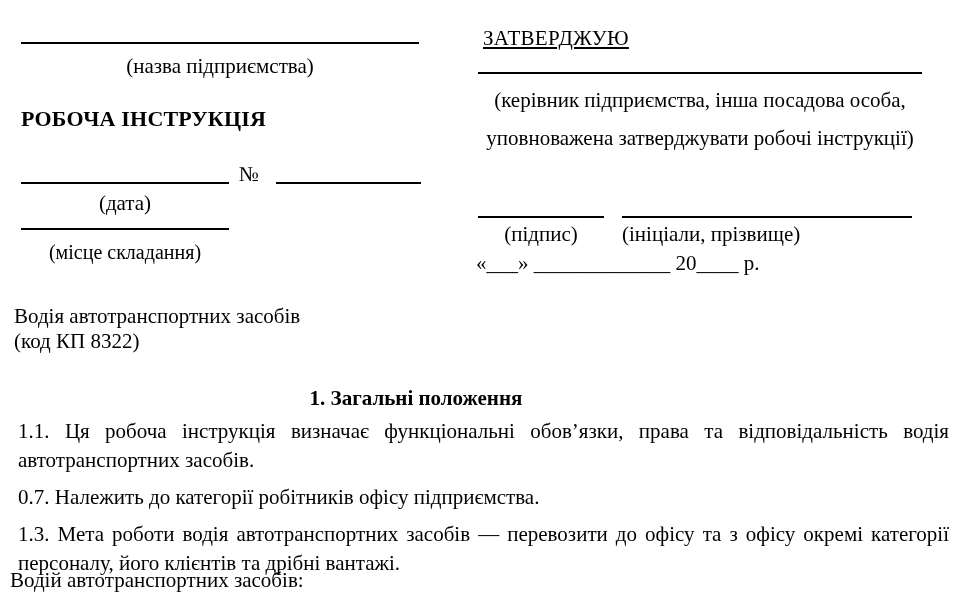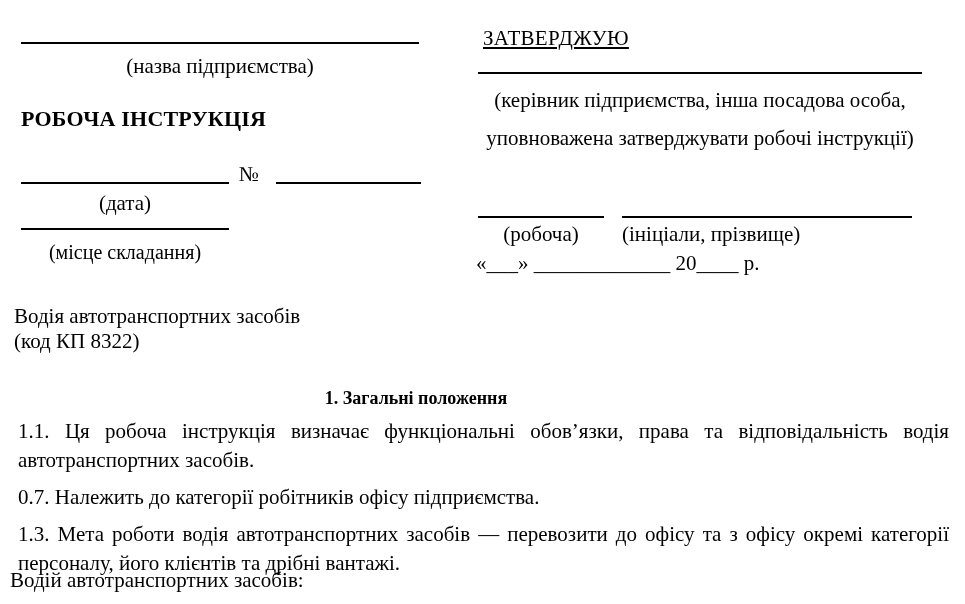--- a/index.html
+++ b/index.html
@@ -204,21 +204,21 @@
     white-space: nowrap;
   }
 
   
   .section-heading {
     position: absolute;
     left: 0;
     top: 385px;
     width: 832px;
     text-align: center;
-    font-size: 18px;
+    font-size: 21px;
     font-weight: bold;
     line-height: 26px;
   }
   .body-text {
     position: absolute;
     left: 10px;
     top: 409px;
     width: 947px;
     font-size: 21px;
     line-height: 29px;
@@ -267,21 +267,21 @@
 
     <div class="col-right">
 
       <div class="approve-word">ЗАТВЕРДЖУЮ</div>
 
       <div class="rule approve-rule"></div>
       <div class="approve-caption">(керівник підприємства, інша посадова особа, уповноважена затверджувати робочі інструкції)</div>
 
       <div class="rule sign-rule-a"></div>
       <div class="rule sign-rule-b"></div>
-      <div class="sign-caption-a">(робоча)</div>
+      <div class="sign-caption-a">(підпис)</div>
       <div class="sign-caption-b">(ініціали, прізвище)</div>
 
       <div class="date-fill">«___» _____________ 20____ р.</div>
     </div>
   </div>
 
   <div class="job-block">
     <div>Водія автотранспортних засобів</div>
     <div>(код КП 8322)</div>
   </div>

